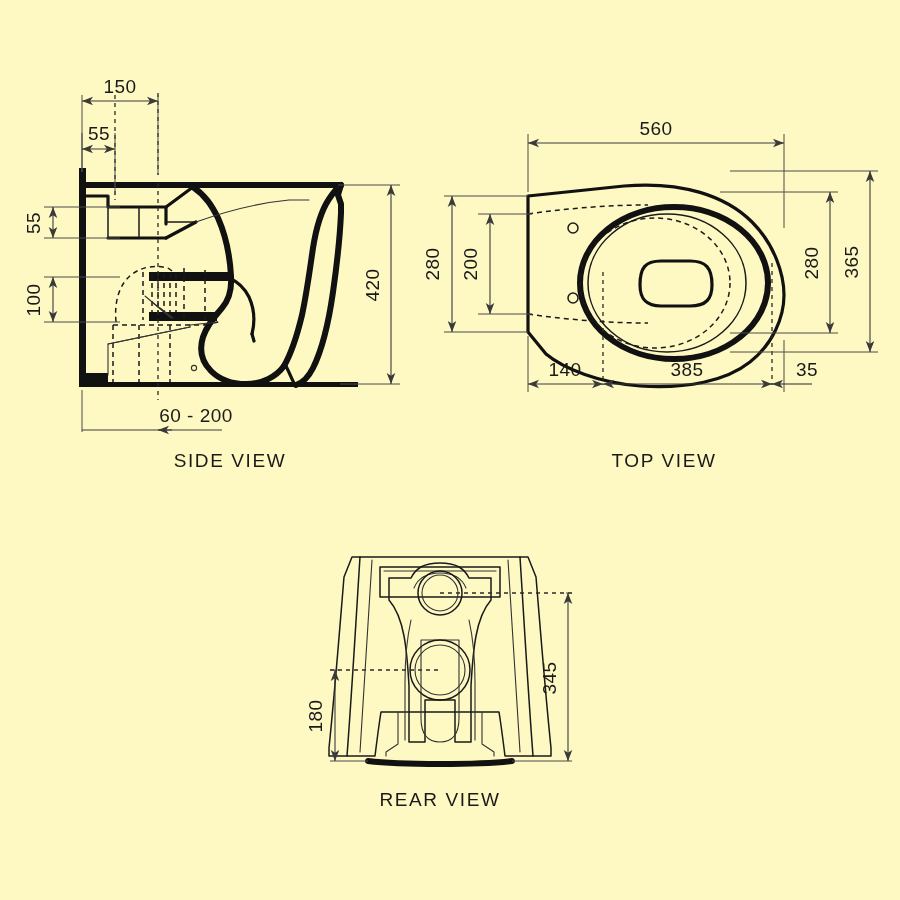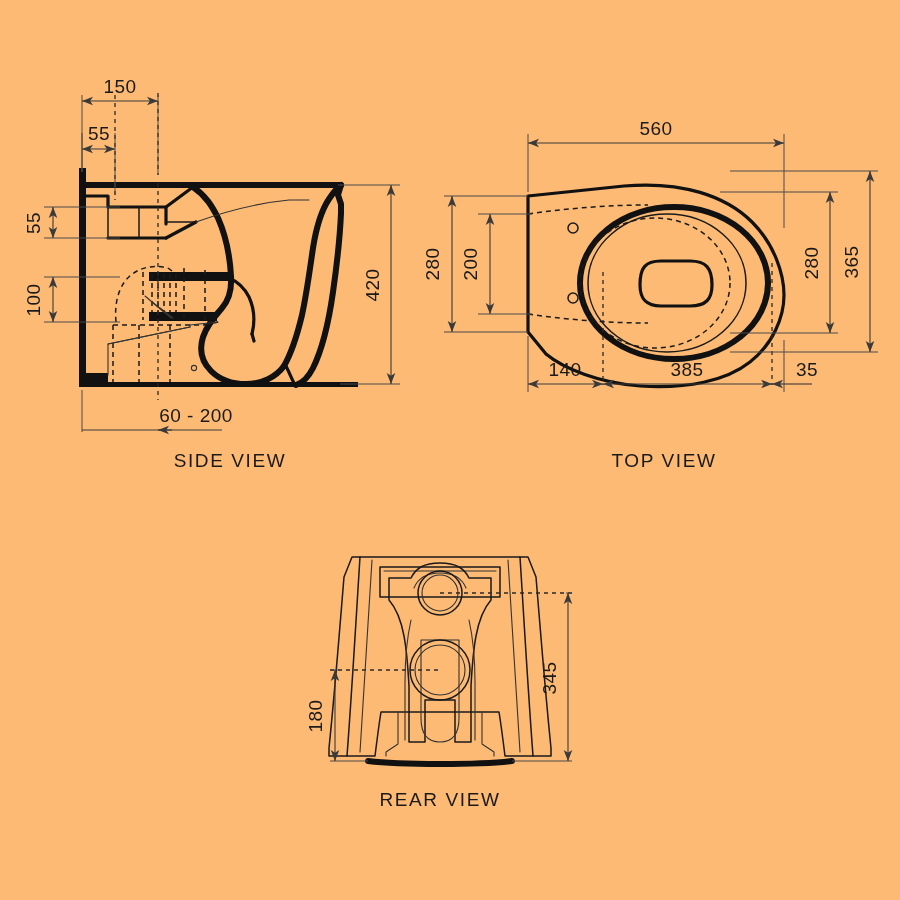--- a/index.html
+++ b/index.html
@@ -11,21 +11,21 @@
   body {
     width: 900px;
     height: 900px;
     font-family: "Liberation Sans", sans-serif;
     overflow: hidden;
   }
   #sheet {
     position: relative;
     width: 900px;
     height: 900px;
-    background: #fdba74;
+    background: #fef9c3;
   }
   svg.drawing {
     position: absolute;
     top: 0;
     left: 0;
     width: 900px;
     height: 900px;
   }
   .dim-text {
     font-family: "Liberation Sans", sans-serif;

